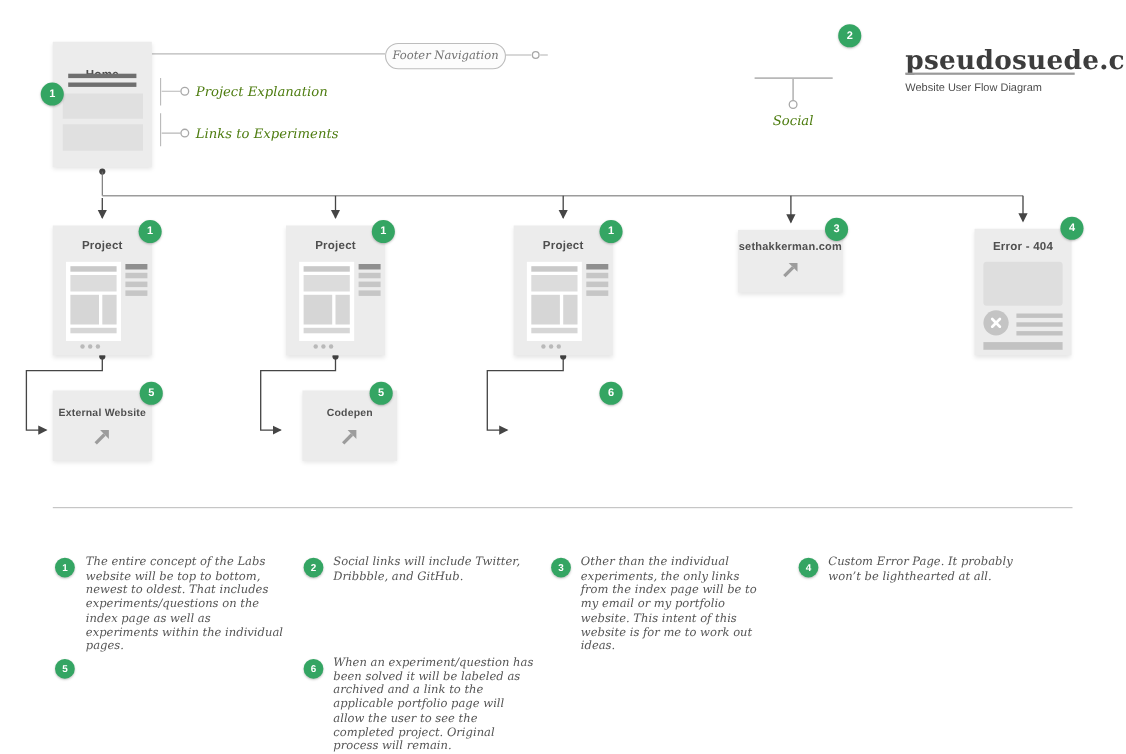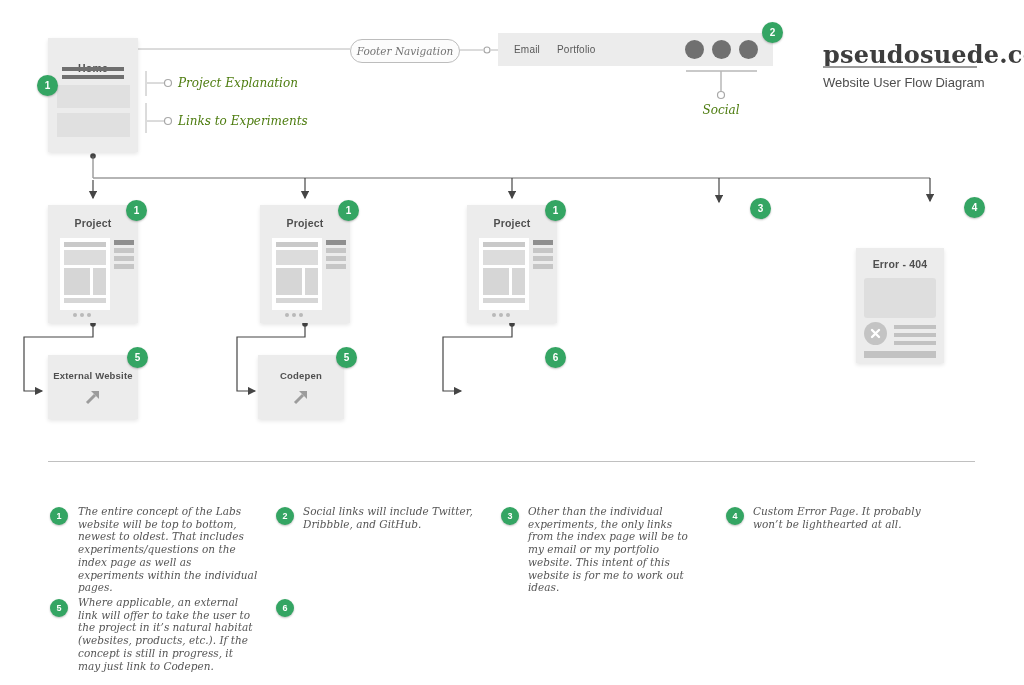--- a/index.html
+++ b/index.html
@@ -17,21 +17,21 @@
   .serif-it{font-family:"DejaVu Serif",serif;font-style:italic;color:#4d7c0f;}
   .pill{position:absolute;border:1px solid #bdbdbd;border-radius:12px;background:#fcfcfc;
         display:flex;align-items:center;justify-content:center;}
   .pill span{font-family:"DejaVu Serif",serif;font-style:italic;font-size:10.5px;color:#737373;}
   .fbar-link{font-size:10px;color:#585858;letter-spacing:.2px;}
   .fbar-circle{position:absolute;width:19px;height:19px;border-radius:50%;background:#707070;top:7px;}
   .gbar{position:absolute;background:#c6c6c6;}
   .note-text{font-family:"DejaVu Serif",serif;font-style:italic;font-size:10.5px;line-height:1.21;color:#555555;}
   .dot3{position:absolute;width:4px;height:4px;border-radius:50%;background:#b9b9b9;}
   .brand-title{font-family:"DejaVu Serif",serif;font-weight:bold;font-size:24px;color:#3d3d3d;letter-spacing:.2px;}
-  .brand-sub{font-size:13px;color:#4d4d4d;}
+  .brand-sub{font-size:10px;color:#4d4d4d;}
   svg{display:block;}
 </style>
 </head>
 <body>
 
 <div id="canvas">
 
   <svg class="abs" width="1024" height="685" style="left:0;top:0;">
     <defs>
       <marker id="arw" markerWidth="8" markerHeight="8" refX="6" refY="3.5" orient="auto">
@@ -87,27 +87,20 @@
   </div>
   <div class="badge big" style="left:37px;top:75px;">1</div>
 
   <div class="abs serif-it" style="left:178px;top:76px;font-size:12px;">Project Explanation</div>
   <div class="abs serif-it" style="left:178px;top:114px;font-size:12px;text-align:right;">Links to Experiments</div>
 
   <div class="pill" style="left:350px;top:39px;width:108px;height:22px;">
     <span>Footer Navigation</span>
   </div>
 
-  <div class="wirebox" style="left:498px;top:33px;width:275px;height:33px;box-shadow:none;">
-    <div class="abs fbar-link" style="left:16px;top:0;line-height:33px;">Email</div>
-    <div class="abs fbar-link" style="left:59px;top:0;line-height:33px;">Portfolio</div>
-    <div class="fbar-circle" style="left:187px;"></div>
-    <div class="fbar-circle" style="left:214px;"></div>
-    <div class="fbar-circle" style="left:241px;"></div>
-  </div>
   <div class="badge big" style="left:762px;top:22px;">2</div>
   <div class="abs serif-it" style="left:691px;top:103px;width:60px;text-align:center;font-size:12px;">Social</div>
 
   <div class="abs brand-title" style="left:823px;top:40px;">pseudosuede.com</div>
   <div class="abs" style="left:823px;top:66px;width:154px;height:1.5px;background:#9a9a9a;"></div>
   <div class="abs brand-sub" style="left:823px;top:75px;">Website User Flow Diagram</div>
 
   <div class="wirebox" style="left:48px;top:205px;width:90px;height:118px;">
     <div class="nodelabel abs" style="top:12px;left:0;">Project</div>
     <div class="abs" style="left:12px;top:33px;width:50px;height:72px;background:#fff;padding:0;">
@@ -158,23 +151,30 @@
     <div class="gbar" style="left:66px;top:35px;width:20px;height:5px;background:#8f8f8f;"></div>
     <div class="gbar" style="left:66px;top:43px;width:20px;height:5px;"></div>
     <div class="gbar" style="left:66px;top:51px;width:20px;height:5px;"></div>
     <div class="gbar" style="left:66px;top:59px;width:20px;height:5px;"></div>
     <div class="dot3" style="left:25px;top:108px;"></div>
     <div class="dot3" style="left:32px;top:108px;"></div>
     <div class="dot3" style="left:39px;top:108px;"></div>
   </div>
   <div class="badge big" style="left:545px;top:200px;">1</div>
 
+  <div class="wirebox" style="left:671px;top:209px;width:95px;height:57px;">
+    <div class="nodelabel abs" style="top:10px;left:0;font-size:10px;">sethakkerman.com</div>
+    <svg class="abs" width="20" height="20" style="left:38px;top:26px;">
+      <line x1="4" y1="16" x2="12" y2="8" stroke="#9c9c9c" stroke-width="3"></line>
+      <polygon points="8,4 16,4 16,12" fill="#9c9c9c"></polygon>
+    </svg>
+  </div>
   <div class="badge big" style="left:750px;top:198px;">3</div>
 
-  <div class="wirebox" style="left:856px;top:208px;width:88px;height:115px;margin-top:40px;">
+  <div class="wirebox" style="left:886px;top:208px;width:88px;height:115px;">
     <div class="nodelabel abs" style="top:10px;left:0;">Error - 404</div>
     <div class="abs" style="left:8px;top:30px;width:72px;height:40px;background:#dedede;border-radius:3px;"></div>
     <div class="abs" style="left:8px;top:74px;width:23px;height:23px;border-radius:50%;background:#c4c4c4;">
       <svg width="23" height="23">
           <path d="M8,8 L15,15 M15,8 L8,15" stroke="#ffffff" stroke-width="2.4" stroke-linecap="round"></path>
         </svg>
     </div>
     <div class="gbar" style="left:38px;top:77px;width:42px;height:4px;background:#c2c2c2;"></div>
     <div class="gbar" style="left:38px;top:85px;width:42px;height:4px;background:#c2c2c2;"></div>
     <div class="gbar" style="left:38px;top:93px;width:42px;height:4px;background:#c2c2c2;"></div>
@@ -184,21 +184,21 @@
 
   <div class="wirebox" style="left:48px;top:355px;width:90px;height:64px;">
     <div class="nodelabel small abs" style="top:15px;left:0;">External Website</div>
     <svg class="abs" width="20" height="20" style="left:35px;top:32px;">
       <line x1="4" y1="16" x2="12" y2="8" stroke="#9c9c9c" stroke-width="3"></line>
       <polygon points="8,4 16,4 16,12" fill="#9c9c9c"></polygon>
     </svg>
   </div>
   <div class="badge big" style="left:127px;top:347px;">5</div>
 
-  <div class="wirebox" style="left:258px;top:355px;width:86px;height:64px;">
+  <div class="wirebox" style="left:275px;top:355px;width:86px;height:64px;">
     <div class="nodelabel small abs" style="top:15px;left:0;">Codepen</div>
     <svg class="abs" width="20" height="20" style="left:33px;top:32px;">
       <line x1="4" y1="16" x2="12" y2="8" stroke="#9c9c9c" stroke-width="3"></line>
       <polygon points="8,4 16,4 16,12" fill="#9c9c9c"></polygon>
     </svg>
   </div>
   <div class="badge big" style="left:336px;top:347px;">5</div>
 
   <div class="badge big" style="left:545px;top:347px;">6</div>
 
@@ -210,17 +210,17 @@
   <div class="badge note" style="left:276px;top:507px;">2</div>
   <div class="abs note-text" style="left:303px;top:505px;width:175px;">Social links will include Twitter, Dribbble, and GitHub.</div>
 
   <div class="badge note" style="left:501px;top:507px;">3</div>
   <div class="abs note-text" style="left:528px;top:505px;width:172px;">Other than the individual experiments, the only links from the index page will be to my email or my portfolio website. This intent of this website is for me to work out ideas.</div>
 
   <div class="badge note" style="left:726px;top:507px;">4</div>
   <div class="abs note-text" style="left:753px;top:505px;width:172px;">Custom Error Page. It probably won’t be lighthearted at all.</div>
 
   <div class="badge note" style="left:50px;top:599px;">5</div>
-  <div class="abs note-text" style="left:78px;top:596px;width:180px;">Where applicable, an external link will offer to take the user to the project in it’s natural habitat (websites, products, etc.). If the concept is still in progress, it may just link to Codepen.</div>
 
   <div class="badge note" style="left:276px;top:599px;">6</div>
+  <div class="abs note-text" style="left:303px;top:596px;width:182px;">When an experiment/question has been solved it will be labeled as archived and a link to the applicable portfolio page will allow the user to see the completed project. Original process will remain.</div>
 
 </div>
 
 </body></html>

